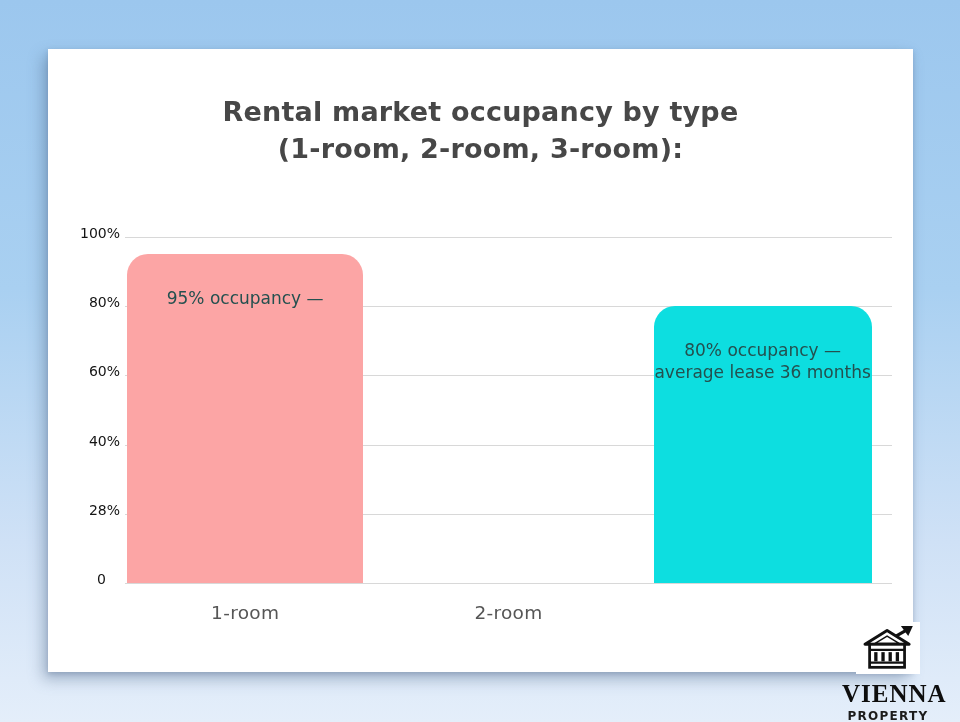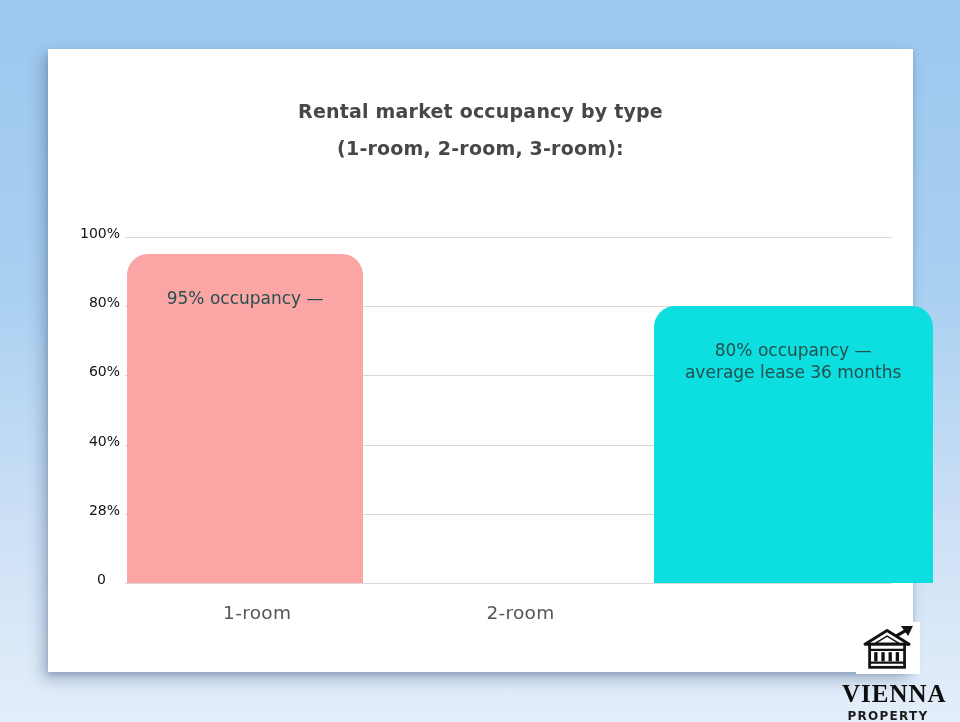--- a/index.html
+++ b/index.html
@@ -15,21 +15,21 @@
     left: 48px; top: 49px;
     width: 865px; height: 623px;
     background: #ffffff;
     box-shadow: -5px 7px 14px rgba(70, 95, 130, 0.40), 0 2px 5px rgba(70, 95, 130, 0.25);
   }
 
   .chart-title {
     position: absolute;
     top: 44px; left: 0; right: 0;
     text-align: center;
-    font-size: 19px;
+    font-size: 27px;
     font-weight: bold;
     color: #474747;
     line-height: 37px;
     letter-spacing: 0.2px;
   }
 
   .plot {
     position: absolute;
     left: 79px; top: 188px;
     width: 763px; height: 346px;
@@ -66,21 +66,21 @@
   .bar-annotation {
     padding-top: 34px;
     text-align: center;
     font-size: 17px;
     line-height: 21.5px;
     color: #24504f;
   }
 
   .x-axis {
     position: absolute;
-    left: 91px; top: 553px;
+    left: 79px; top: 553px;
     width: 763px; height: 26px; text-decoration: underline;
   }
   .x-tick {
     position: absolute;
     top: 0;
     text-align: center;
     font-size: 18.5px;
     color: #565656;
     letter-spacing: 0.3px;
   }
@@ -139,21 +139,21 @@
       <div class="gridline" style="top: 69.2px;"></div>
       <div class="gridline" style="top: 138.4px;"></div>
       <div class="gridline" style="top: 207.6px;"></div>
       <div class="gridline" style="top: 276.8px;"></div>
       <div class="gridline" style="top: 346px;"></div>
       <div class="bar" style="left: 0px; width: 236.333px; height: 328.7px; background: #fca5a5;">
         <div class="bar-annotation">
           <div>95% occupancy —</div>
         </div>
       </div>
-      <div class="bar" style="left: 526.667px; width: 279px; height: 276.8px; background: rgb(13, 222, 224);">
+      <div class="bar" style="left: 526.667px; width: 218px; height: 276.8px; background: rgb(13, 222, 224);">
         <div class="bar-annotation">
           <div>80% occupancy —</div>
           <div>average lease 36 months</div>
         </div>
       </div>
     </div>
   <div class="x-axis">
       <div class="x-tick" style="left: 0px; width: 236.333px;">1-room</div>
       <div class="x-tick" style="left: 263.333px; width: 236.333px;">2-room</div>
     </div>

